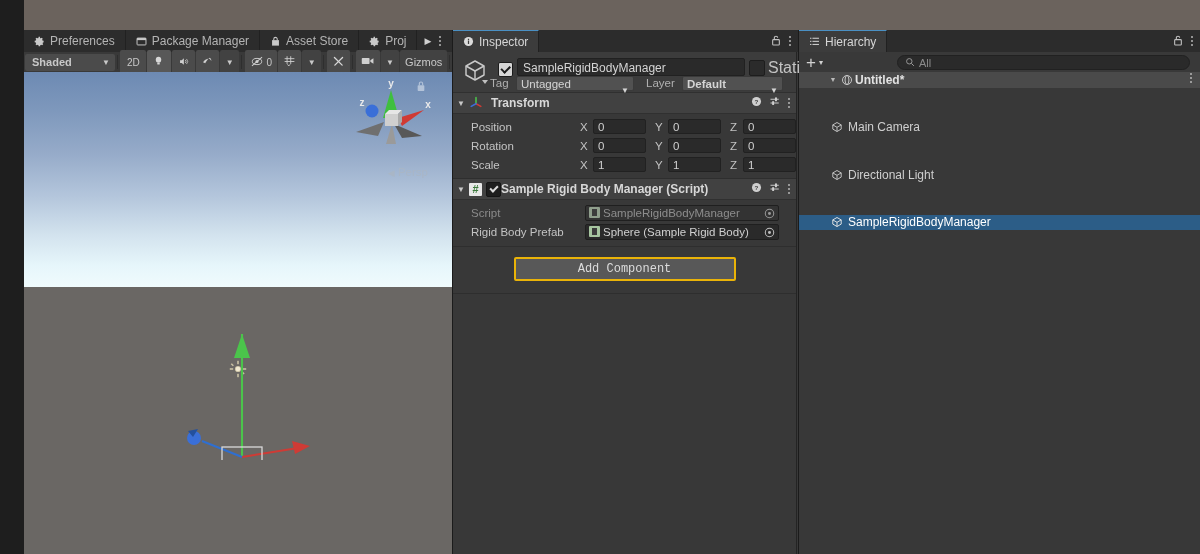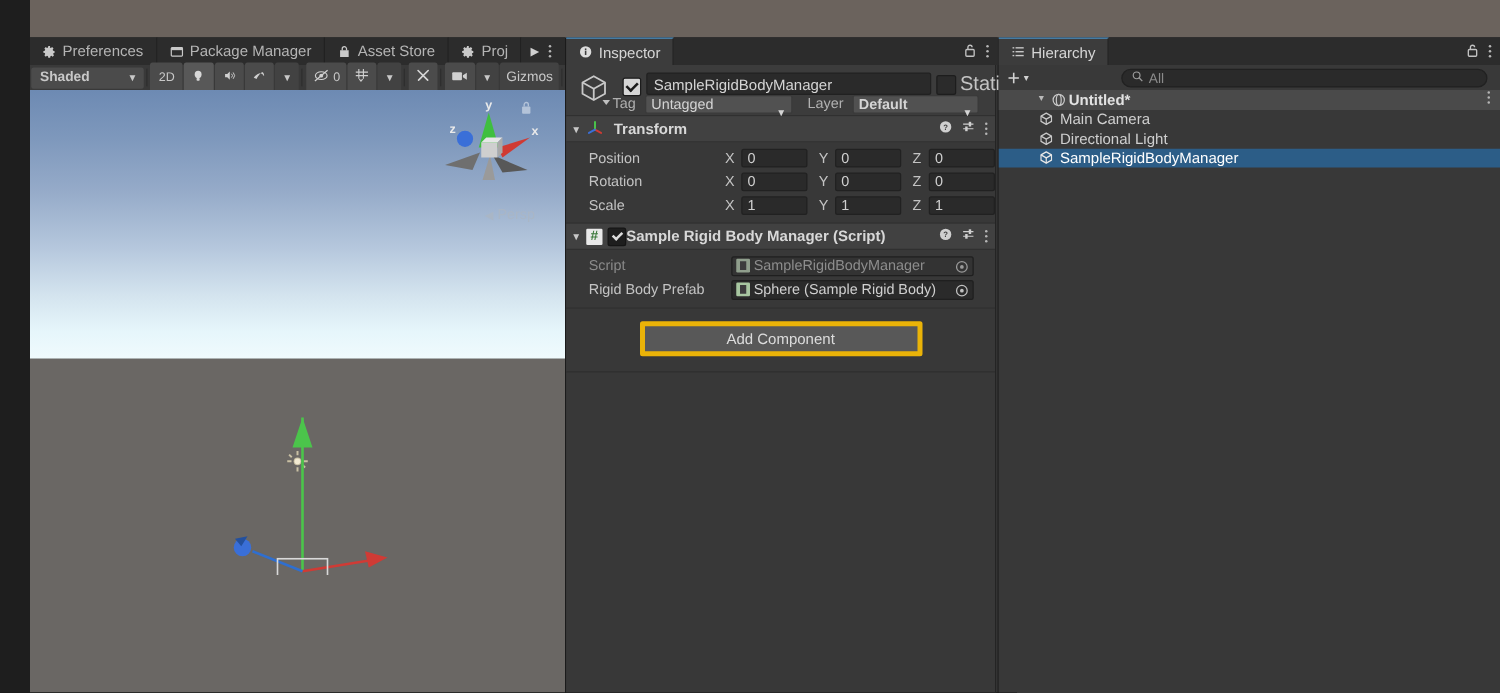--- a/index.html
+++ b/index.html
@@ -185,22 +185,22 @@
     display:flex; align-items:center; justify-content:center; margin-left:4px;
   }
   .comp-check::after{
     content:""; width:6px; height:3px; border-left:2px solid #dcdcdc; border-bottom:2px solid #dcdcdc;
     transform: rotate(-45deg) translate(1px,-1px);
   }
 
   .addcomp-wrap { padding:10px 0 12px 0; display:flex; justify-content:center;
                   border-bottom:1px solid #2e2e2e; background:#383838; }
   .addcomp {
-    width:218px; height:20px; background:#585858; border:4px solid #eab308; border-radius:2px;
-    color:#dcdcdc; font-size:12px; line-height:20px; text-align:center;
+    width:218px; height:20px; background:#585858; border:2px solid #eab308; border-radius:2px;
+    color:#dcdcdc; font-size:12px; line-height:20px; text-align:center;font-family:Liberation Mono, monospace;
   }
 
   
   .hier-panel { position:absolute; left:799px; top:30px; width:401px; height:524px; background:#383838; }
   .hier-tabs { left:799px; top:30px; width:401px; }
   .hier-toolbar {
     position:absolute; left:799px; top:52px; width:401px; height:20px;
     background:#393939; display:flex; align-items:center; border-bottom:1px solid #2c2c2c;
   }
   .plus-btn { display:flex; align-items:center; gap:3px; padding:0 8px 0 7px; }
@@ -211,21 +211,21 @@
     font-size:11px; color:#8b8b8b;
   }
   .hier-body { position:absolute; left:799px; top:72px; width:401px; height:482px; background:#383838; }
   .hrow { position:relative; height:15.5px; display:flex; align-items:center; font-size:12px; color:#cfcfcf; }
   .hrow.scene { background:#4a4a4a; color:#e2e2e2; font-weight:bold; }
   .hrow.sel { background:#2c5d87; color:#ffffff; }
   .hrow .hfold { width:12px; display:flex; align-items:center; justify-content:center; }
   .hrow .hicon { width:16px; display:flex; align-items:center; justify-content:center; }
   .hrow .kebab { position:absolute; right:8px; top:1px; }
 
-  .ind1 { padding-left:30px; }
+  .ind1 { padding-left:30px;margin-top:32px; }
 
   .dots { display:inline-flex; flex-direction:column; gap:2px; }
   .dots i { width:2px; height:2px; background:#b6b6b6; border-radius:50%; display:block; }
 </style>
 </head>
 <body>
 
 <div class="root">
 
   <div class="top-band"></div>

